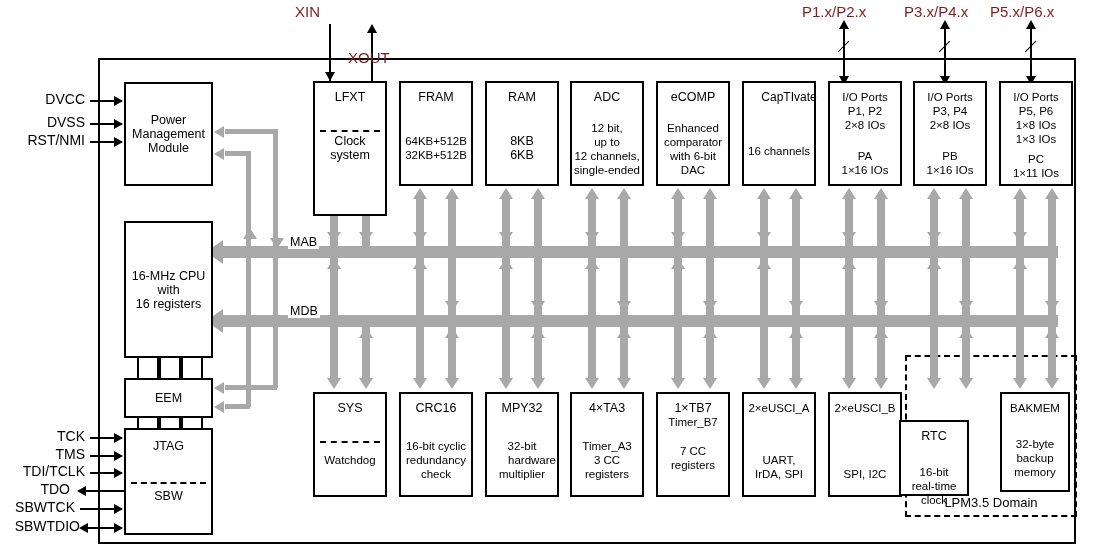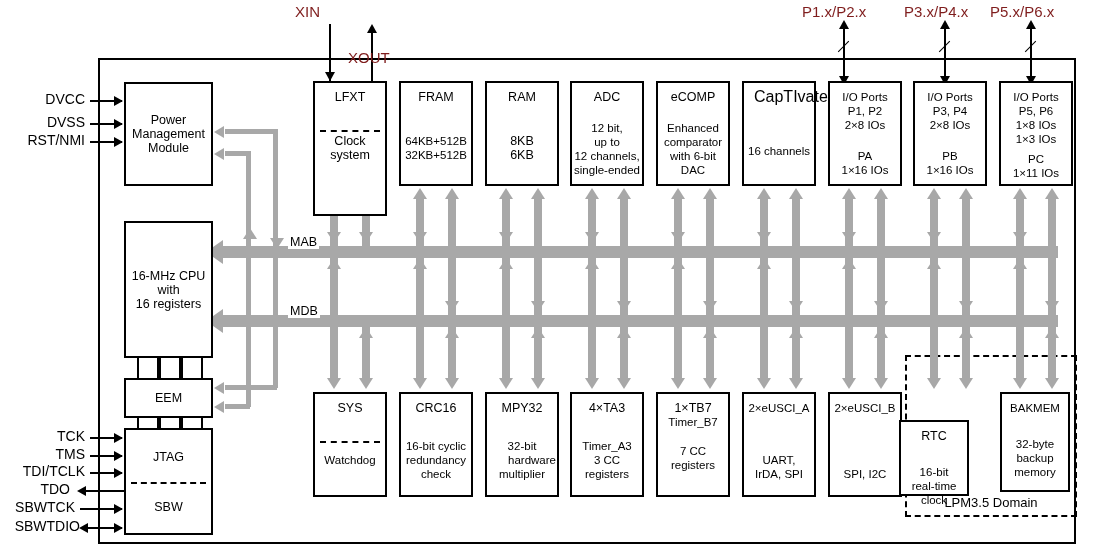--- a/index.html
+++ b/index.html
@@ -152,21 +152,21 @@
 
   <div class="abs mod" style="left:124px;top:378px;width:89px;height:40px;justify-content:center;">
     <div class="t">EEM</div>
   </div>
 
   <div class="abs stub" style="left:137px;top:416px;width:22px;height:14px;"></div>
   <div class="abs stub" style="left:159px;top:416px;width:22px;height:14px;"></div>
   <div class="abs stub" style="left:181px;top:416px;width:22px;height:14px;"></div>
 
   <div class="abs mod" style="left:124px;top:428px;width:89px;height:107px;justify-content:flex-start;">
-    <div class="t" style="margin-top:20px;">JTAG</div>
+    <div class="t" style="margin-top:9px;">JTAG</div>
     <div class="divider" style="top:52px;"></div>
     <div class="t" style="margin-top:36px;">SBW</div>
   </div>
 
   <div class="abs mod" style="left:313px;top:81px;width:74px;height:135px;">
     <div class="mod-title t">LFXT</div>
     <div class="divider" style="top:47px;"></div>
     <div class="mod-sub t" style="margin-top:30px;">Clock</div>
     <div class="mod-sub t">system</div>
   </div>
@@ -193,21 +193,21 @@
 
   <div class="abs mod" style="left:656px;top:81px;width:74px;height:105px;">
     <div class="mod-title t">eCOMP</div>
     <div class="mod-sub t" style="margin-top:17px;font-size:11.5px;">Enhanced</div>
     <div class="mod-sub t" style="font-size:11.5px;">comparator</div>
     <div class="mod-sub t" style="font-size:11.5px;">with 6-bit</div>
     <div class="mod-sub t" style="font-size:11.5px;">DAC</div>
   </div>
 
   <div class="abs mod" style="left:742px;top:81px;width:74px;height:105px;">
-    <div class="mod-title t" style="font-size:16px;margin-left:20px;">CapTIvate</div>
+    <div class="mod-title t" style="font-size:12px;margin-left:20px;">CapTIvate</div>
     <div class="mod-sub t" style="margin-top:40px;font-size:11.5px;">16 channels</div>
   </div>
 
   <div class="abs mod" style="left:828px;top:81px;width:74px;height:105px;">
     <div class="mod-title t" style="font-size:11.5px;">I/O Ports</div>
     <div class="mod-sub t" style="font-size:11.5px;">P1, P2</div>
     <div class="mod-sub t" style="font-size:11.5px;">2×8 IOs</div>
     <div class="mod-sub t" style="margin-top:17px;font-size:11.5px;">PA</div>
     <div class="mod-sub t" style="font-size:11.5px;">1×16 IOs</div>
   </div>

